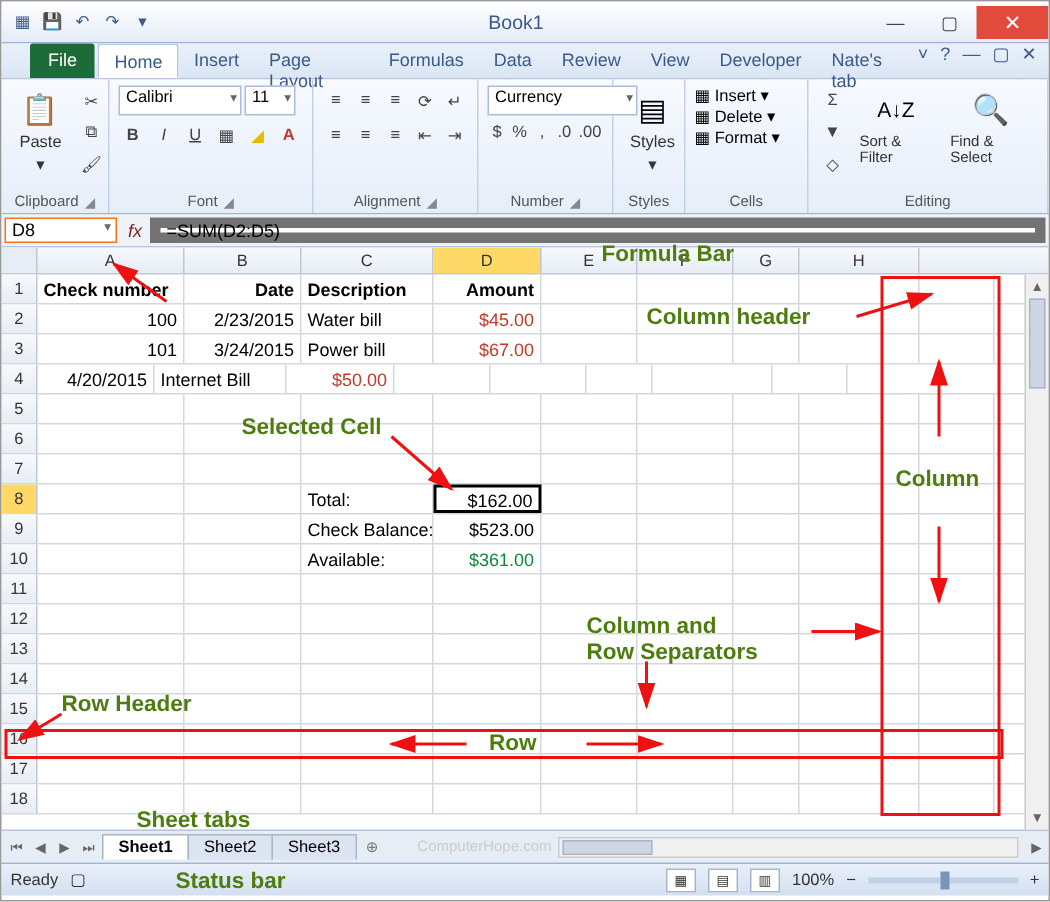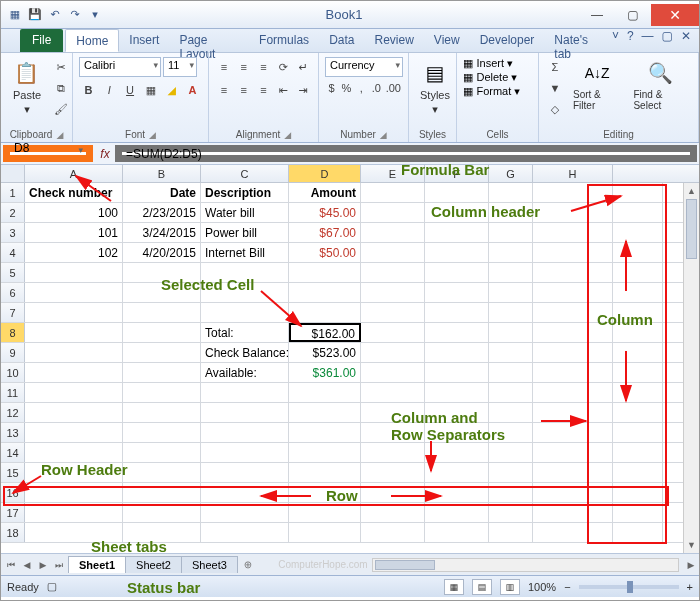--- a/index.html
+++ b/index.html
@@ -32,21 +32,21 @@
   .bigbtn span { font-size: 11px; color: #333; }
   .smallrow { display: flex; gap: 2px; margin-bottom: 2px; }
   .sbtn { width: 20px; height: 20px; display: flex; align-items: center; justify-content: center; font-size: 11px; border: 1px solid transparent; color: #444; }
   .combo { border: 1px solid #a9bdd8; background: #fff; font-size: 11px; padding: 1px 14px 1px 4px; height: 20px; position: relative; white-space: nowrap; }
   .combo::after { content: "▾"; position: absolute; right: 2px; top: 2px; font-size: 9px; color: #666; }
   .stackv { display: flex; flex-direction: column; gap: 1px; }
   .mini { font-size: 10px; }
 
   
   .formulabar { height: 22px; display: flex; align-items: stretch; border-bottom: 1px solid #b7c6dc; background: #eef3fa; }
-  .namebox { width: 90px; border: 7px solid #f97316; background: #fff; margin: 2px; display: flex; align-items: flex-end; padding: 0 4px; position: relative; }
+  .namebox { width: 75px; border: 1px solid #f97316; background: #fff; margin: 2px; display: flex; align-items: flex-start; padding: 0 4px; position: relative; }
   .namebox::after { content: "▾"; position: absolute; right: 3px; font-size: 9px; color: #666; }
   .fx { width: 20px; display: flex; align-items: center; justify-content: center; font-style: italic; color: #7f1d1d; }
   .formula-input { flex: 1; border: 7px solid #737373; background: #fff; margin: 2px 2px 2px 0; display: flex; align-items: center; padding: 0 4px; font-size: 12px; }
 
   
   .gridwrap { position: relative; height: 388px; overflow: hidden; }
   .colheaders { display: flex; height: 18px; border-bottom: 1px solid #c0c8d4; background: linear-gradient(#f7f9fc, #e7edf5); }
   .corner-all { width: 24px; border-right: 1px solid #c0c8d4; background: #e7edf5; }
   .ch { border-right: 1px solid #c0c8d4; text-align: center; font-size: 11px; color: #333; line-height: 18px; }
   .ch.sel { background: #ffd968; }
@@ -190,21 +190,21 @@
         <div class="sbtn">⇥</div>
       </div>
     </div>
     <div class="group-label">
         <span>Alignment</span>
         <span class="corner">◢</span>
       </div>
   </div>
   <div class="group" style="width:90px;">
     <div class="stackv">
-      <div class="combo" style="width:78px;">Currency</div>
+      <div class="combo" style="width:100px;">Currency</div>
       <div class="smallrow">
         <div class="sbtn">$</div>
         <div class="sbtn">%</div>
         <div class="sbtn">,</div>
         <div class="sbtn">.0</div>
         <div class="sbtn">.00</div>
       </div>
     </div>
     <div class="group-label">
         <span>Number</span>
@@ -300,21 +300,20 @@
       <div class="cell cC">Power bill</div>
       <div class="cell cD right red">$67.00</div>
       <div class="cell cE"></div>
         <div class="cell cF"></div>
         <div class="cell cG"></div>
         <div class="cell cH"></div>
         <div class="cell cI"></div>
     </div>
     <div class="row">
         <div class="rh">4</div>
-      <div class="cell cA right">102</div>
       <div class="cell cB right">4/20/2015</div>
       <div class="cell cC">Internet Bill</div>
       <div class="cell cD right red">$50.00</div>
       <div class="cell cE"></div>
         <div class="cell cF"></div>
         <div class="cell cG"></div>
         <div class="cell cH"></div>
         <div class="cell cI"></div>
     </div>
     <div class="row">
@@ -556,13 +555,13 @@
 
 <div class="anno" style="left:400px; top:160px;">Formula Bar</div>
 <div class="anno" style="left:430px; top:202px;">Column header</div>
 <div class="anno" style="left:160px; top:275px;">Selected Cell</div>
 <div class="anno" style="left:596px; top:310px;">Column</div>
 <div class="anno" style="left:390px; top:408px; white-space:pre; text-align:left;">Column and
 Row Separators</div>
 <div class="anno" style="left:325px; top:486px;">Row</div>
 <div class="anno" style="left:40px; top:460px;">Row Header</div>
 <div class="anno" style="left:90px; top:537px;">Sheet tabs</div>
-<div class="anno" style="left:126px; top:578px;">Status bar</div>
+<div class="anno" style="left:116px; top:578px;">Status bar</div>
 
 </body></html>

